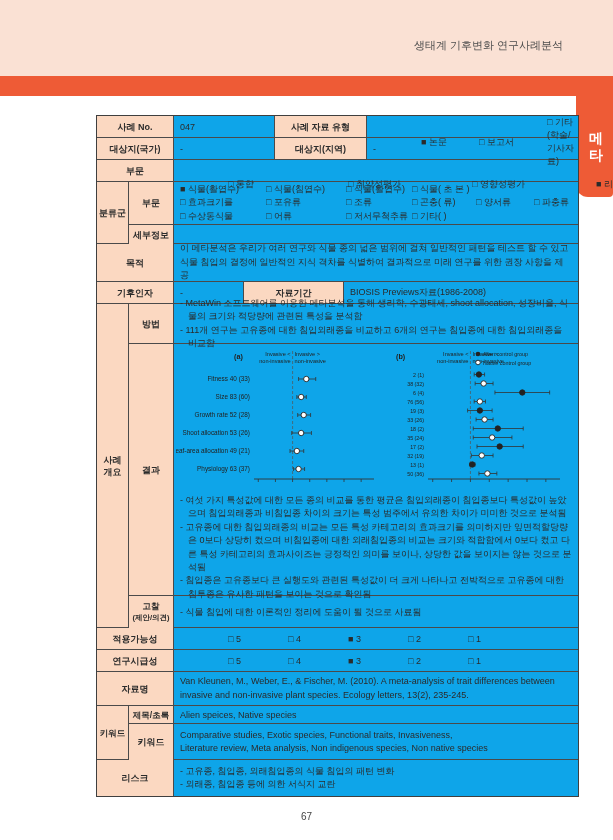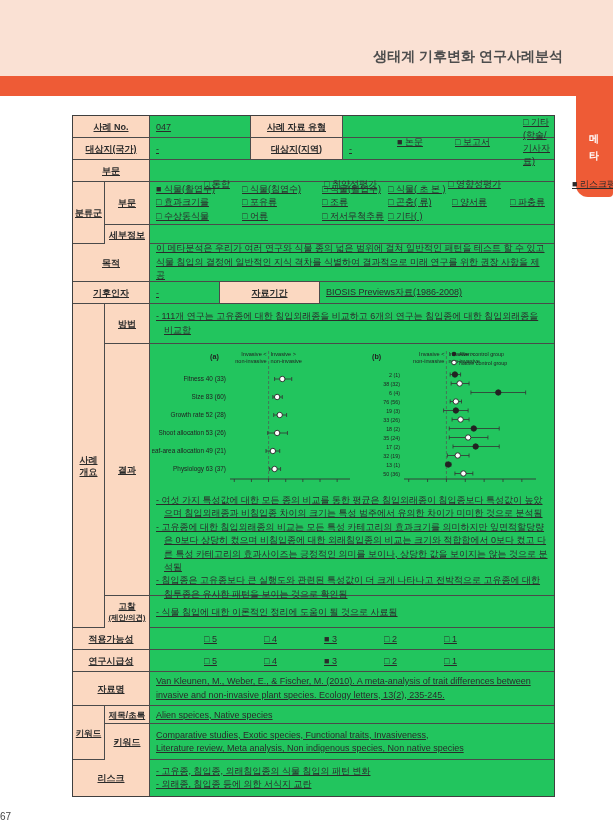--- a/index.html
+++ b/index.html
@@ -2,31 +2,31 @@
 <html><head>
 <meta charset="utf-8">
 <style>
   * { margin:0; padding:0; box-sizing:border-box; }
   html,body { background:#ffffff; }
   .page {
     position:relative; width:613px; height:840px; background:#ffffff;
     font-family:"Liberation Sans", sans-serif; color:#2b2b2b; overflow:hidden;
   }
   .top-band { position:absolute; left:0; top:0; width:613px; height:76px; background:#fae1d4; }
-  .doc-title { position:absolute; right:50px; top:48px; font-size:14px; font-weight:bold; color:#4d4d4d; letter-spacing:0; }
+  .doc-title { position:absolute; right:50px; top:38px; font-size:11px; font-weight:normal; color:#4d4d4d; letter-spacing:0; }
   .orange-bar { position:absolute; left:0; top:76px; width:613px; height:20px; background:#ee5b36; }
   .side-tab {
     position:absolute; right:0; top:96px; width:37px; height:101px; background:#ee5b36;
     border-radius:0 0 4px 12px; display:flex; align-items:center; justify-content:center;
   }
-  .side-tab .vtxt { width:11px; color:#ffffff; font-size:10px; font-weight:bold; line-height:17px; word-break:break-all; text-align:left; }
-  .pageno { position:absolute; left:0; width:613px; top:811px; font-size:10px; color:#444444; }
+  .side-tab .vtxt { width:11px; color:#ffffff; font-size:14px; font-weight:bold; line-height:17px; word-break:break-all; text-align:left; }
+  .pageno { position:absolute; left:0; width:613px; top:811px; text-align:center; font-size:10px; color:#444444; }
 
   
-  .tbl { position:absolute; left:72px; top:115px; width:483px; border:1.5px solid #3f3f3f; font-size:9px; background:#22c55e;text-decoration:underline; }
+  .tbl { position:absolute; left:96px; top:115px; width:483px; border:1.5px solid #3f3f3f; font-size:9px; background:#0ea5e9; }
   .row { display:flex; border-bottom:1px solid #4a4a4a; align-items:stretch; }
   .row:last-child { border-bottom:none; }
   .hd { background:#fbd8c1; font-weight:bold; color:#2b2b2b; display:flex; flex-direction:column;
         align-items:center; justify-content:center; text-align:center; border-right:1px solid #4a4a4a; flex:none; line-height:12px; }
   .cell { display:flex; align-items:center; padding:1px 6px; border-right:1px solid #4a4a4a; }
   .cell.last { border-right:none; flex:1; }
   .txt { display:block; padding:3px 6px; line-height:13.5px; }
   .bullets { padding:3px 6px; line-height:13.4px; }
   .bullets span { display:block; padding-left:8px; text-indent:-8px; }
   .w77 { width:77px; } .w32 { width:32px; } .w45 { width:45px; }
@@ -156,20 +156,21 @@
     <div class="row" style="height:324px">
       <div class="hd w32">
         <span>사례</span>
         <span>개요</span>
       </div>
       <div class="subcol">
         <div class="subrow" style="height:40px">
           <div class="hd w45">방법</div>
           <div class="cell last" style="padding:0">
             <div class="bullets">
+              <span>- MetaWin 소프트웨어를 이용한 메타분석을 통해 생리학, 수광태세, shoot allocation, 성장비율, 식물의 크기와 적당량에 관련된 특성을 분석함</span>
               <span>- 111개 연구는 고유종에 대한 침입외래종을 비교하고 6개의 연구는 침입종에 대한 침입외래종을 비교함</span>
             </div>
           </div>
         </div>
         <div class="subrow" style="height:252px">
           <div class="hd w45">결과</div>
           <div class="cell last" style="padding:0; flex-direction:column; align-items:stretch; justify-content:flex-start">
             <div class="fig-wrap">
               <svg width="392" height="142" viewBox="0 0 392 142">
                   <line x1="116.57142857142858" y1="5" x2="116.57142857142858" y2="133" stroke="#555" stroke-width="0.7" stroke-dasharray="3 2"></line>

